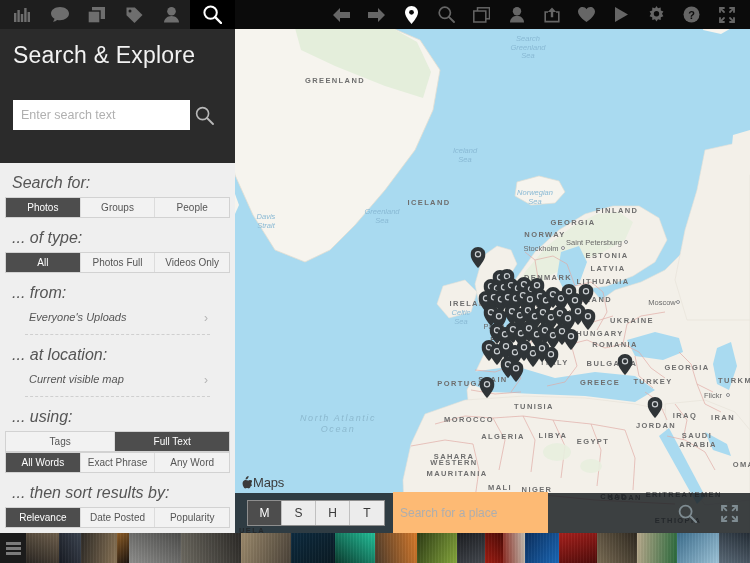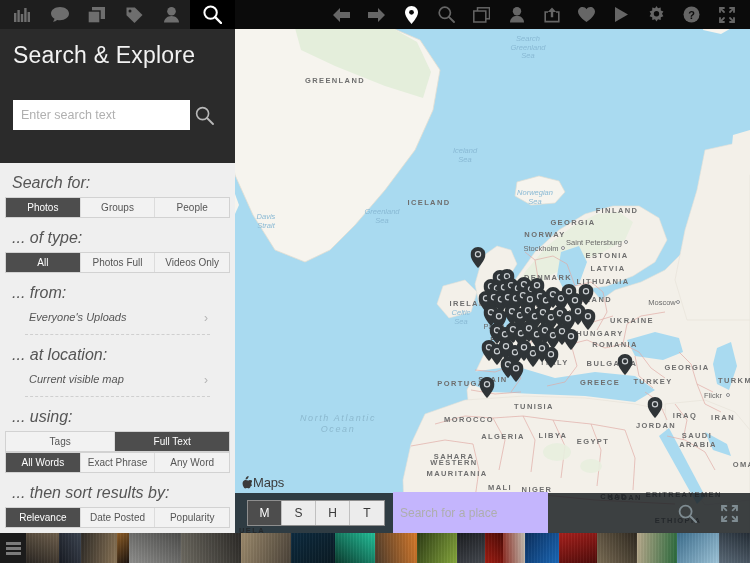--- a/index.html
+++ b/index.html
@@ -209,21 +209,21 @@
     color: #3a3a3a;
     border-right: 1px solid #c0c0c0;
     cursor: pointer;
   }
   #mapstyle-seg .ms:last-child { border-right: none; }
   #mapstyle-seg .ms.active { background: #4d4d4d; color: #fff; }
   #place-input {
     margin-left: 8px;
     width: 155px; height: 42px;
     border: none; outline: none;
-    background: #c4b5fd;
+    background: #fdba74;
     font-size: 12px;
     color: #444;
     padding: 0 7px;
     font-family: "Liberation Sans", sans-serif;
   }
   #place-input::placeholder { color: #aeaeae; }
   #place-search-btn {
     width: 42px; height: 40px;
     display: flex; align-items: center; justify-content: center;
     cursor: pointer;

